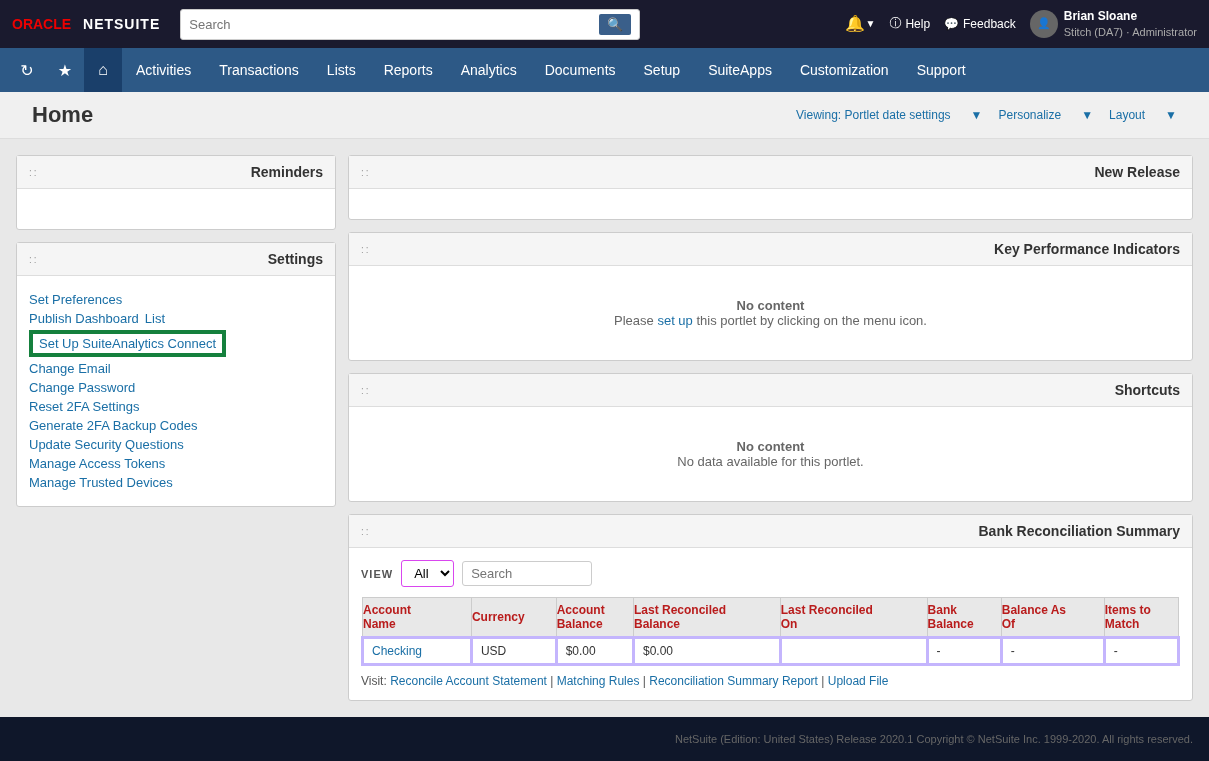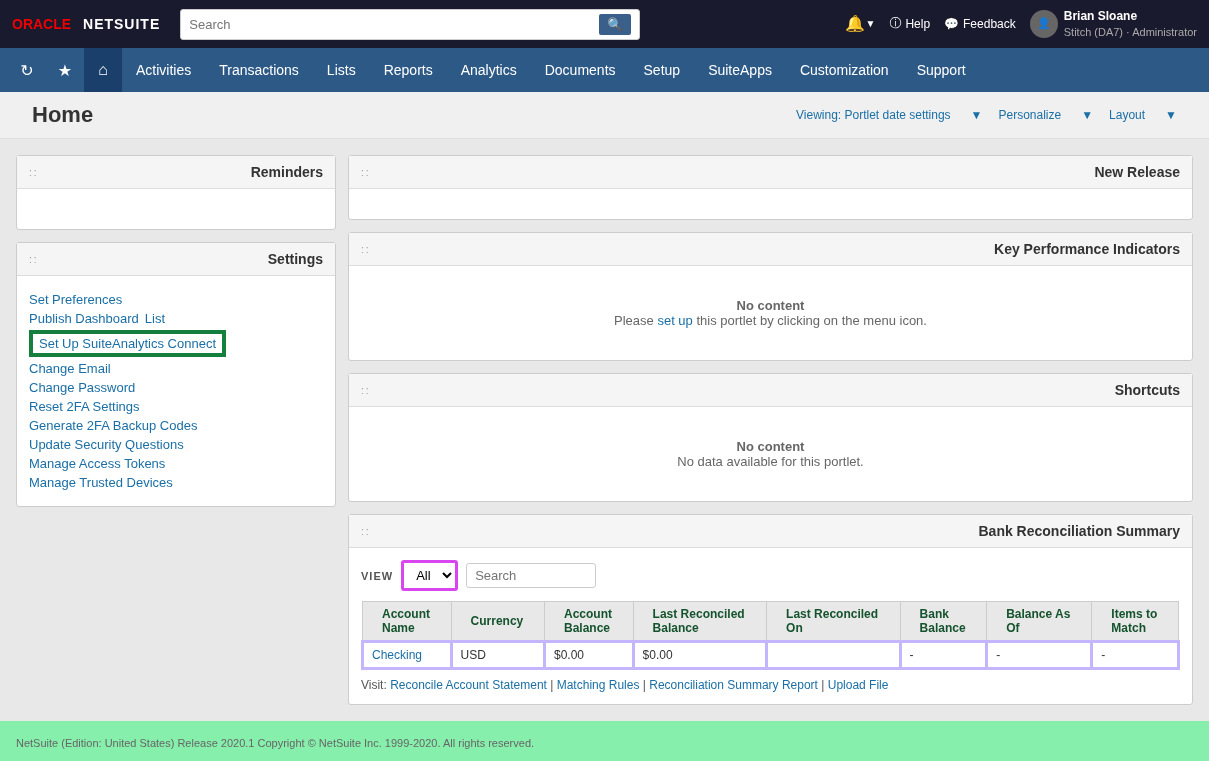--- a/index.html
+++ b/index.html
@@ -180,61 +180,61 @@
     
     .no-content { text-align: center; padding: 20px; color: #666; font-size: 13px; }
     .no-content .setup-link { color: #1a6fa6; text-decoration: none; }
 
     
     .bank-rec-body { padding: 12px; }
     .view-row { display: flex; align-items: center; gap: 8px; margin-bottom: 10px; }
     .view-label { font-size: 11px; font-weight: bold; color: #555; letter-spacing: 1px; }
     .view-select {
       padding: 4px 8px;
-      border: 3px solid #d946ef;
+      border: 1px solid #d946ef;
       border-radius: 3px;
       font-size: 13px;
       background: white;
     }
     .search-input-small {
       padding: 4px 8px;
       border: 1px solid #ccc;
       border-radius: 3px;
       font-size: 13px;
       width: 130px;
     }
 
     
     .rec-table { width: 100%; border-collapse: collapse; font-size: 12px; }
     .rec-table th {
       background: #e8e8e8;
       border: 1px solid #ccc;
-      padding: 5px 19px;
+      padding: 5px 0;
       text-align: left;
       font-weight: bold;
-      color: #14532d;
+      color: #b91c1c;
     }
     .rec-table td {
       border: 3px solid #c4b5fd;
       padding: 5px 8px;
       color: #333;
     }
     .rec-table td a { color: #1a6fa6; text-decoration: none; }
 
     
     .rec-footer { margin-top: 8px; font-size: 12px; color: #555; }
     .rec-footer a { color: #1a6fa6; text-decoration: none; }
 
     
     .page-footer {
-      text-align: left;
+      text-align: right;
       padding: 16px;
       font-size: 11px;
       color: #666;
-      background: #86efac;
+      background: #0f172a;
     }
   </style>
 </head>
 <body>
 
 <div class="top-bar">
   <div class="logo">
     <span class="oracle">ORACLE</span>&nbsp;
     <span class="netsuite">NETSUITE</span>
   </div>

